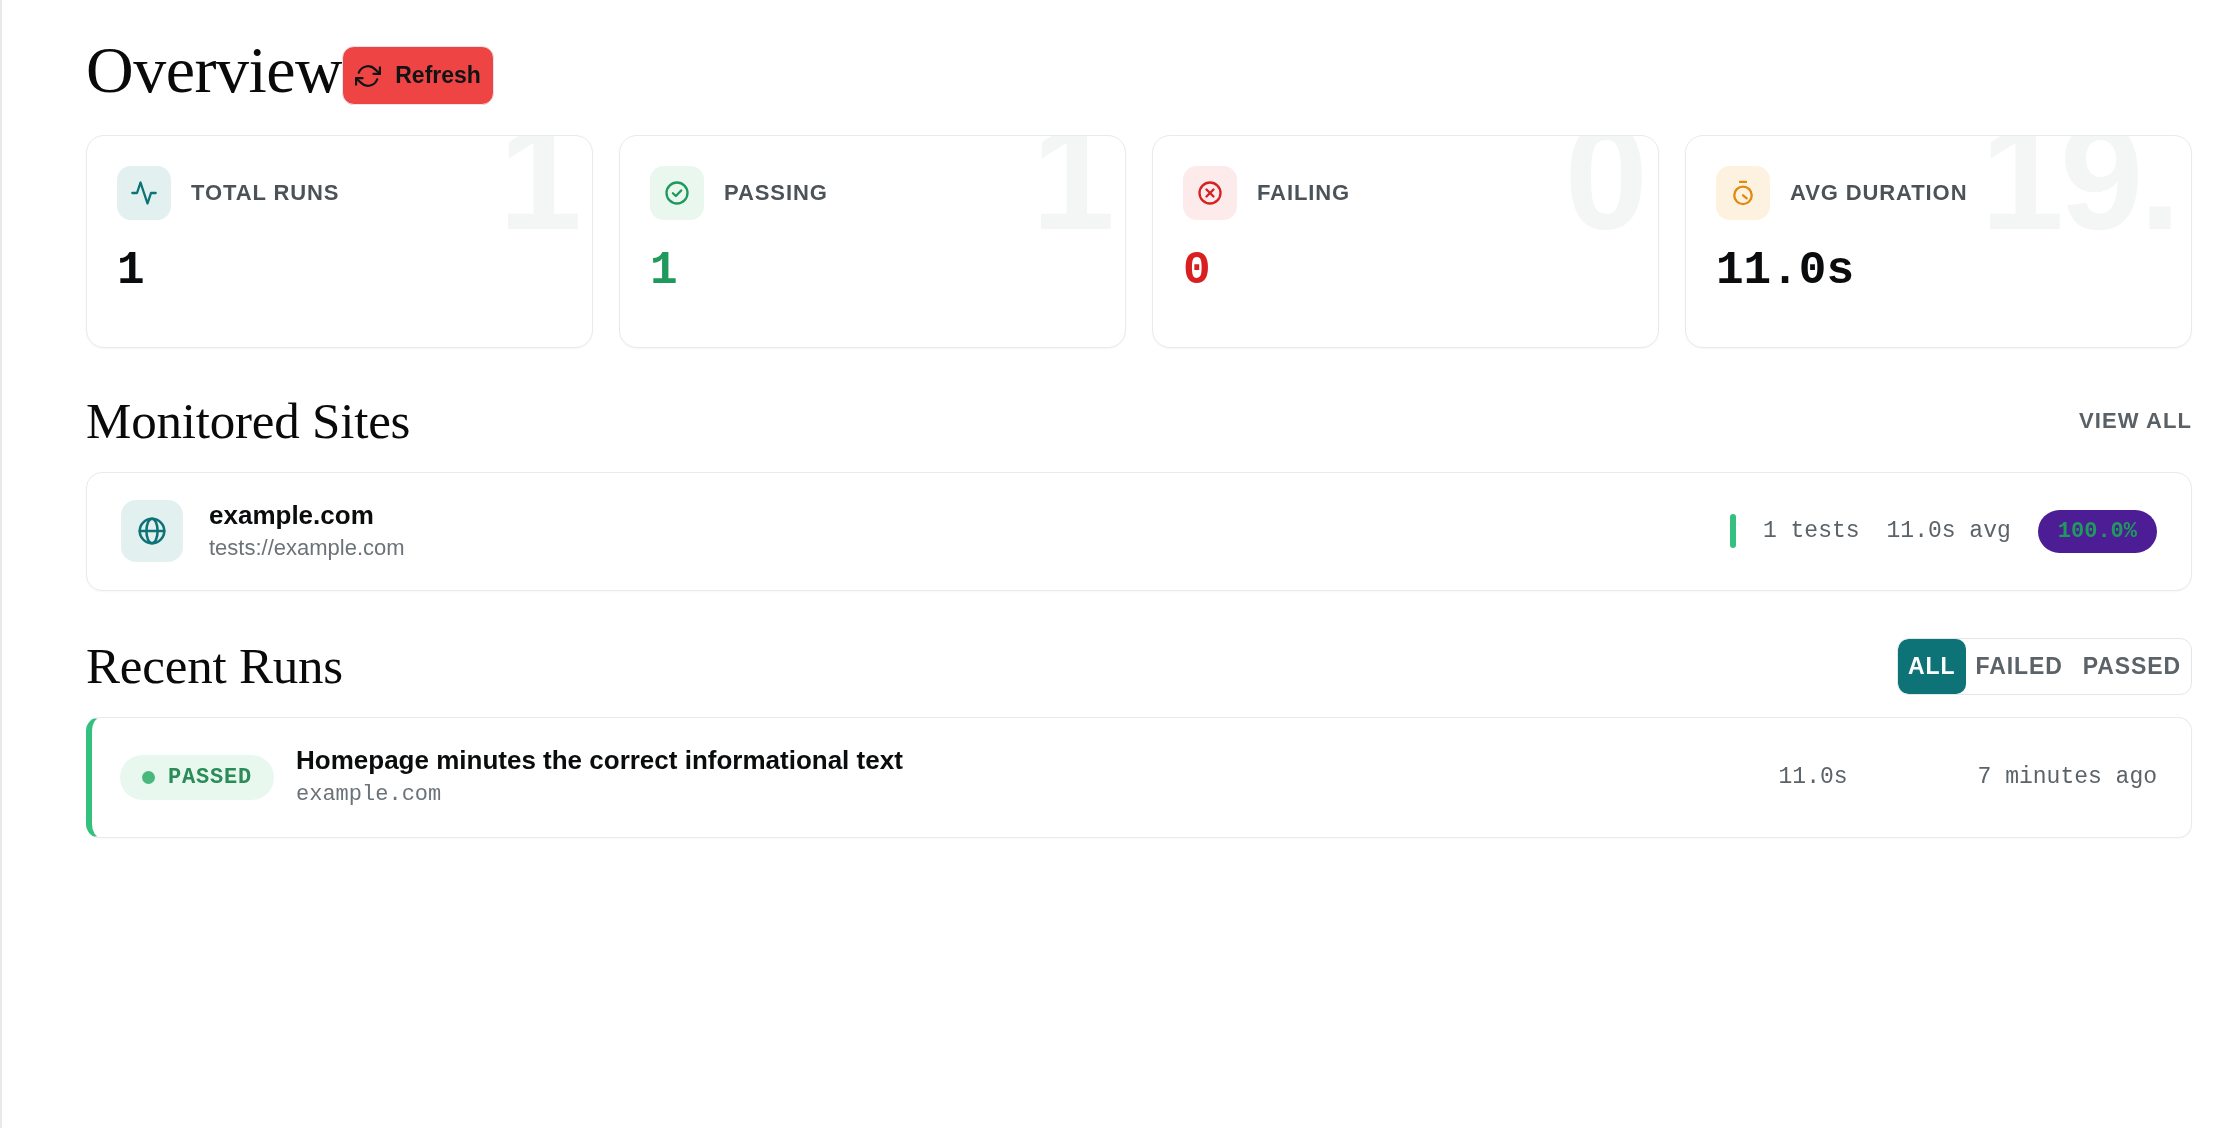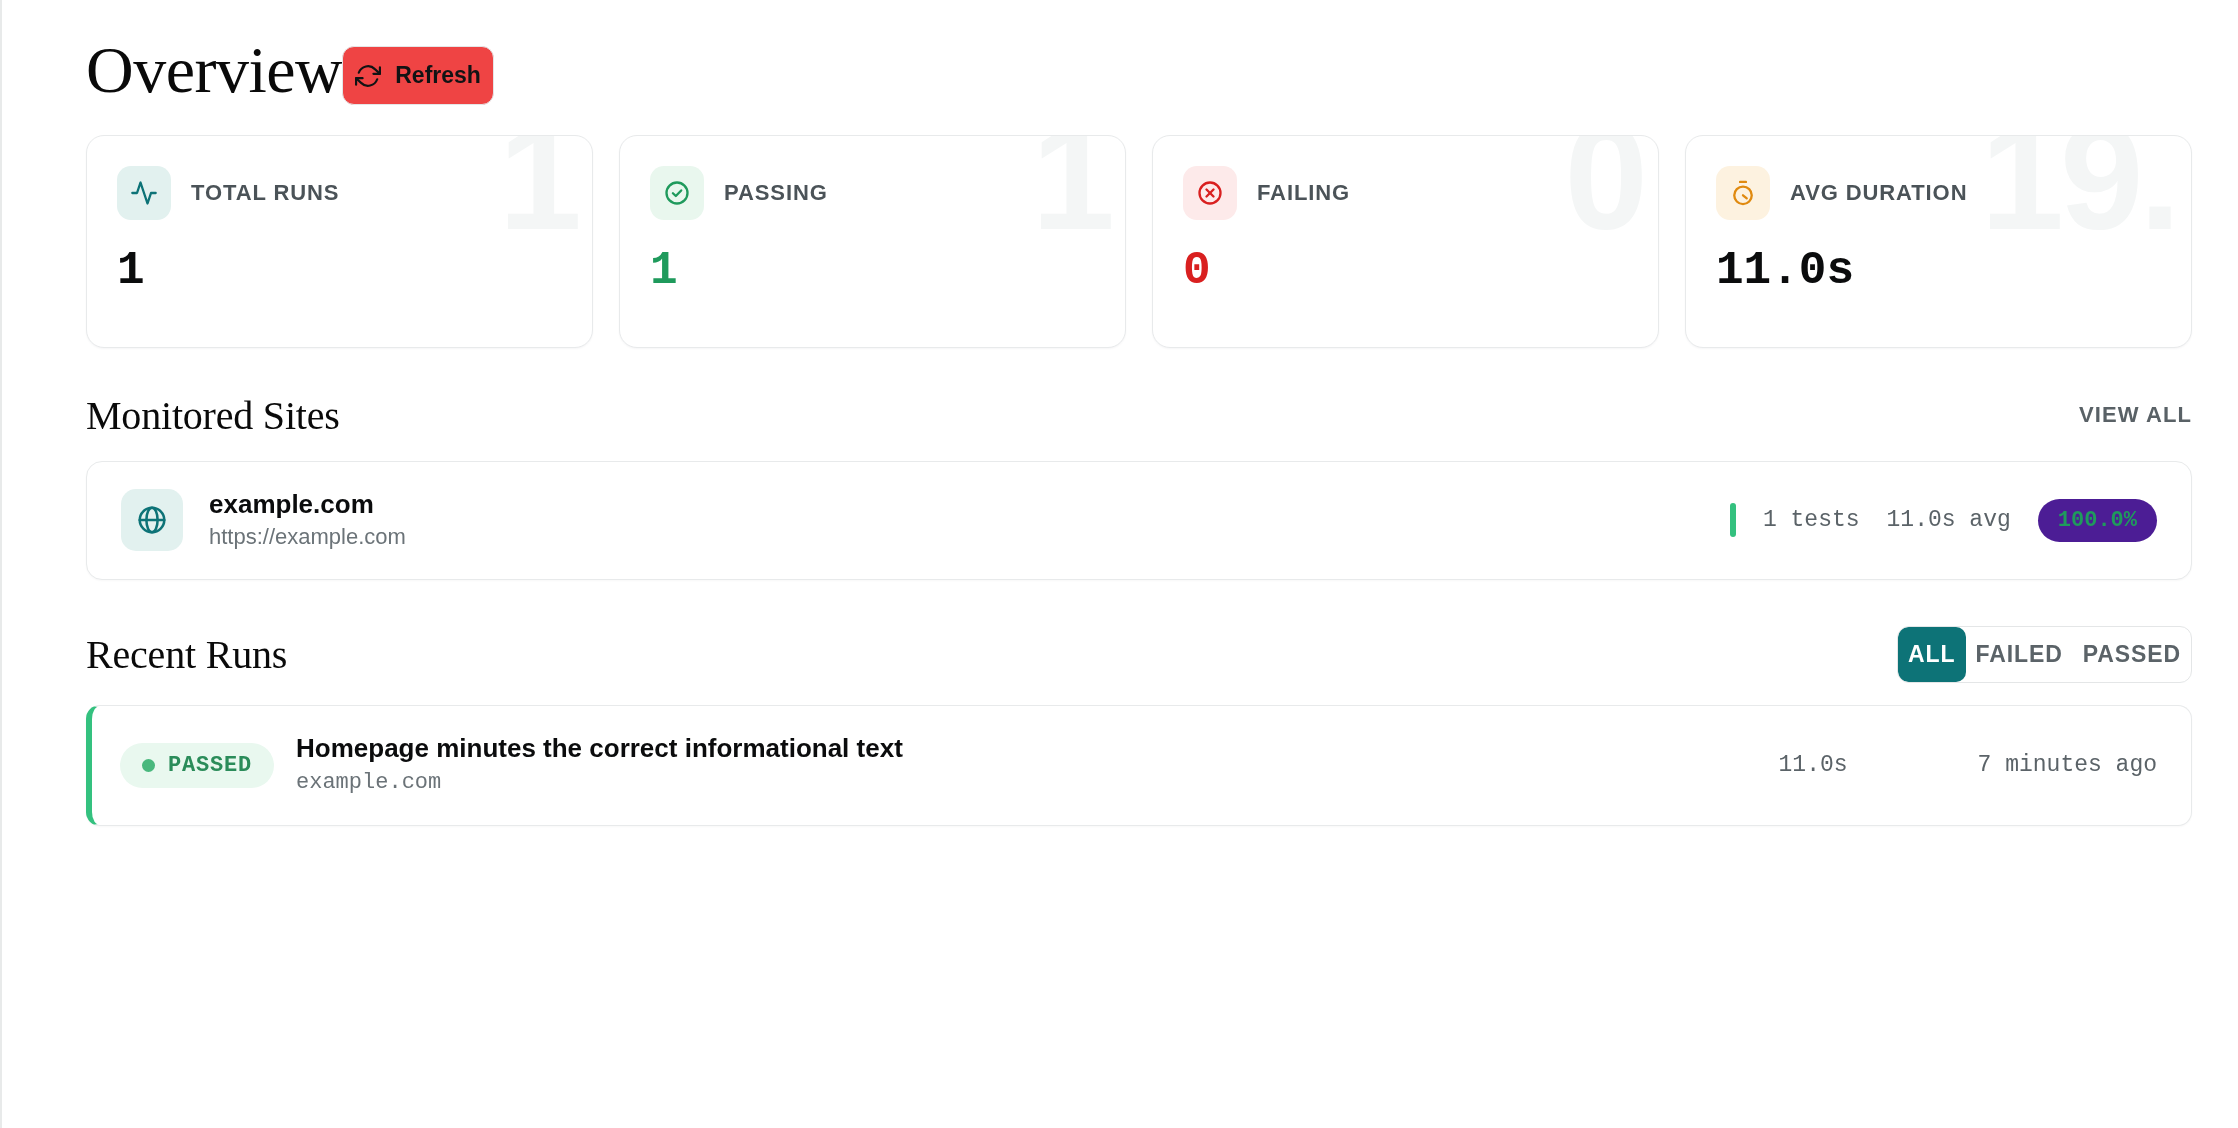--- a/index.html
+++ b/index.html
@@ -70,21 +70,21 @@
   .stat-value.green { color: #1f9a5c; }
   .stat-value.red   { color: #d92020; }
 
   
   .section-head {
     display: flex; align-items: center; justify-content: space-between;
     margin-bottom: 22px;
   }
   .section-title {
     font-family: "Liberation Serif", serif;
-    font-size: 40px; font-weight: 400; color: #0a0a0a; letter-spacing: -0.2px;
+    font-size: 51px; font-weight: 400; color: #0a0a0a; letter-spacing: -0.2px;
   }
   .view-all {
     font-size: 22px; font-weight: 700; letter-spacing: 1.1px;
     color: #596166; text-transform: uppercase; cursor: pointer;
     background: none; border: none; font-family: "Liberation Sans", sans-serif;
   }
 
   
   .site-card {
     background: #ffffff; border: 1.5px solid #e8eaeb; border-radius: 16px;
@@ -236,21 +236,21 @@
     <div class="site-left">
       <div class="site-icon">
         <svg width="32" height="32" viewBox="0 0 24 24" fill="none" stroke="#0d7377" stroke-width="1.9" stroke-linecap="round" stroke-linejoin="round">
           <circle cx="12" cy="12" r="9.2"></circle>
           <line x1="2.8" y1="12" x2="21.2" y2="12"></line>
           <ellipse cx="12" cy="12" rx="4.2" ry="9.2"></ellipse>
         </svg>
       </div>
       <div>
         <div class="site-name">example.com</div>
-        <div class="site-url">https://example.com</div>
+        <div class="site-url">tests://example.com</div>
       </div>
     </div>
     <div class="site-right">
       <div class="site-bar"></div>
       <div class="site-metric">1 tests</div>
       <div class="site-metric">11.0s avg</div>
       <div class="rate-pill">100.0%</div>
     </div>
   </div>
 

